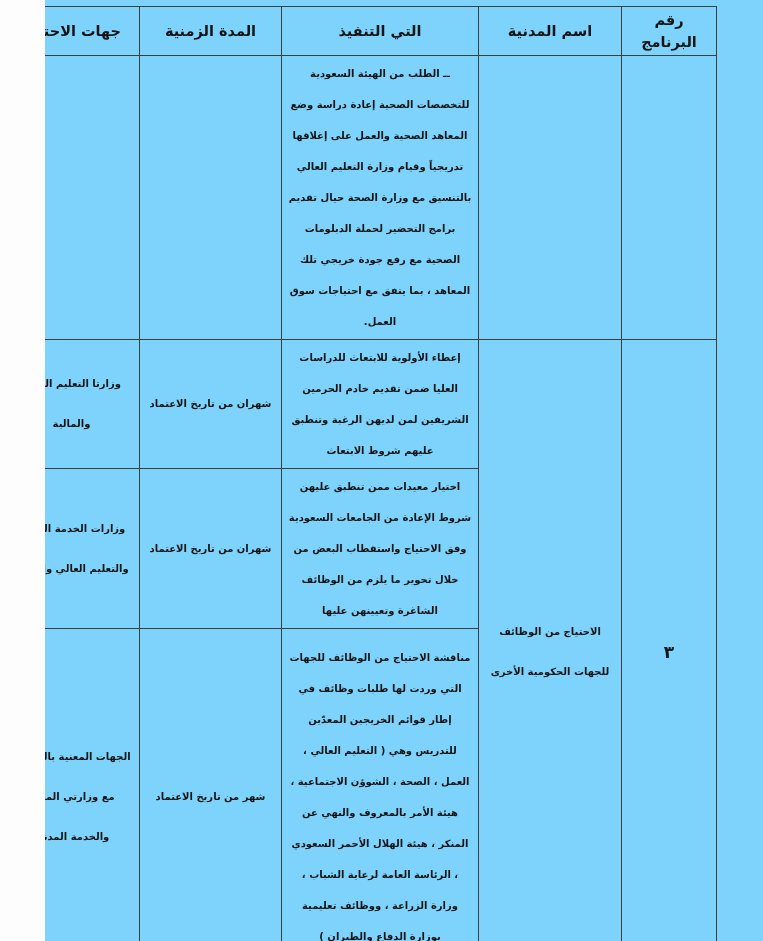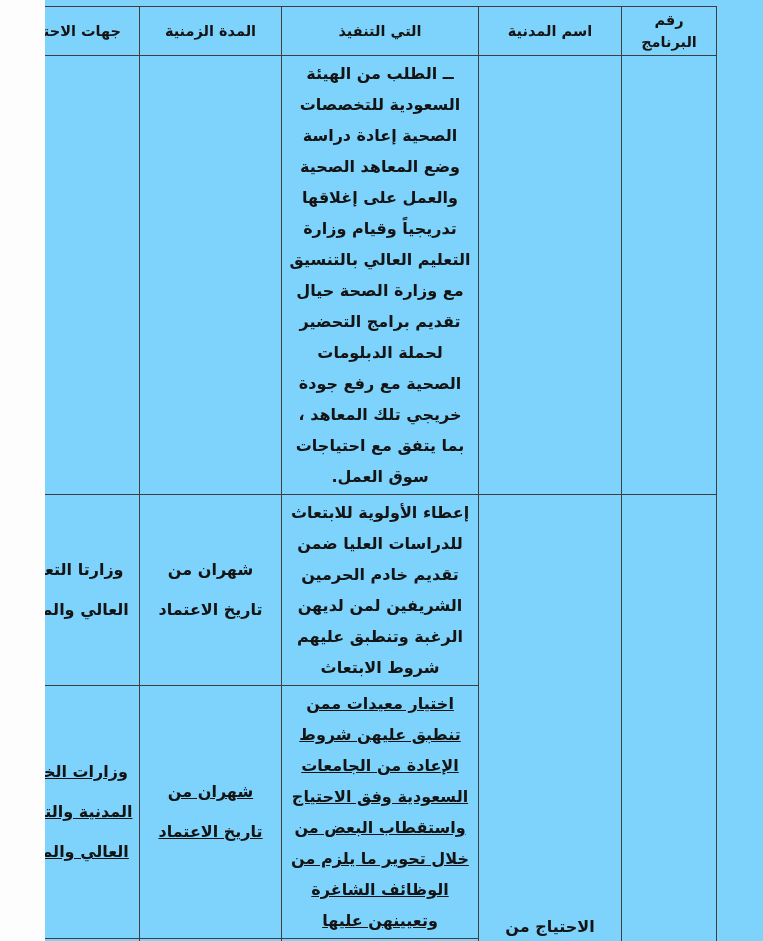--- a/index.html
+++ b/index.html
@@ -32,27 +32,27 @@
     color: #141414;
     padding: 2px 6px;
     box-sizing: border-box;
     overflow: hidden;
   }
   th {
     height: 27px;
     font-size: 14.5px;
     line-height: 22px;
   }
-  td { font-size: 16px; }
+  td { font-size: 10px; }
   .mech  { line-height: 31px; }
   .side  { line-height: 40px; }
   .num   { font-size: 17px; }
   tr.r1 > td { height: 277px; }
   tr.r2 > td { height: 124px; }
-  tr.r3 > td { height: 156px; text-decoration: underline; }
+  tr.r3 > td { height: 156px; }
   tr.r4 > td { height: 336px; }
 </style>
 </head>
 <body>
 
 <div class="page">
   <table class="program-table">
     <colgroup>
       <col style="width:95px">
       <col style="width:143px">

